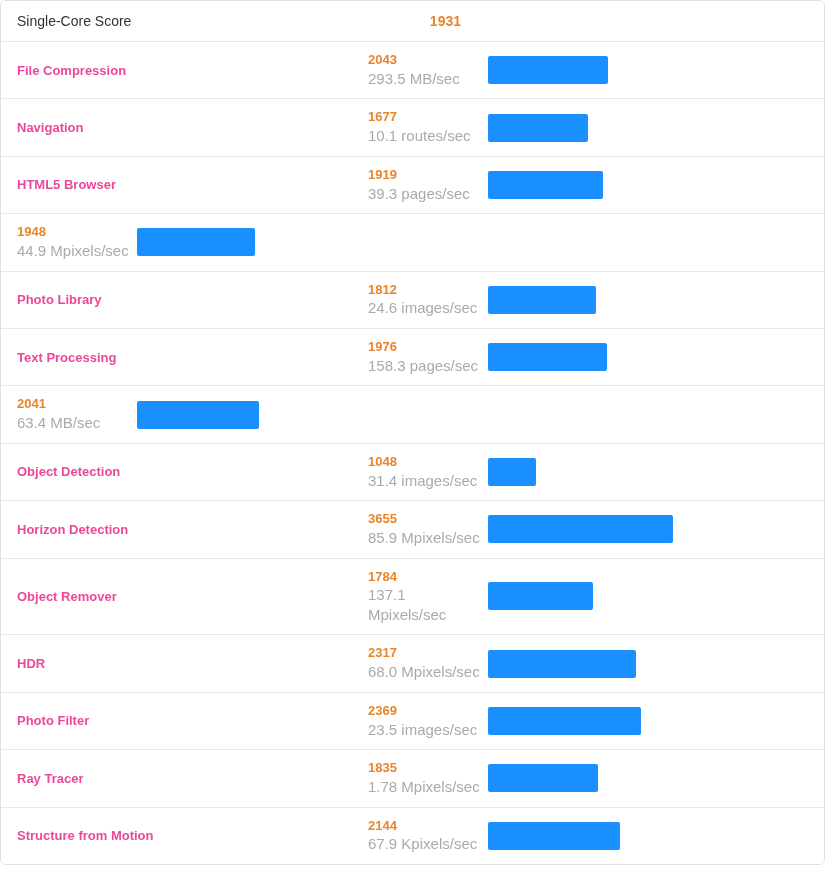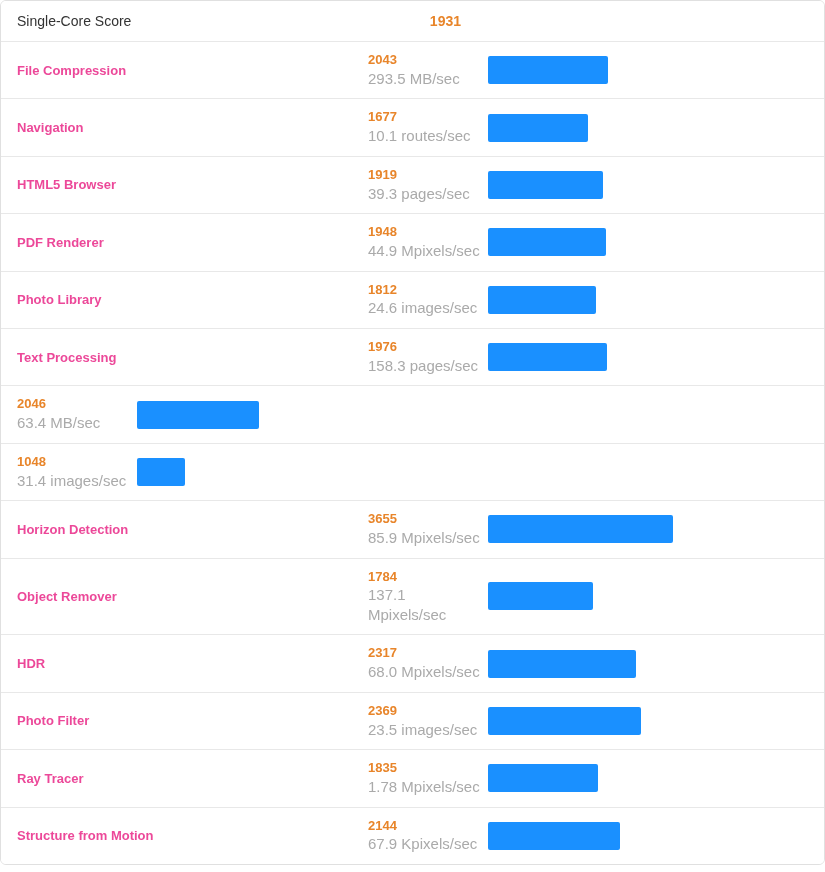--- a/index.html
+++ b/index.html
@@ -118,21 +118,20 @@
       <span class="bench-label">HTML5 Browser</span>
       <div class="bench-score-area">
         <span class="bench-score">1919</span>
         <span class="bench-unit">39.3 pages/sec</span>
       </div>
       <div class="bar-container">
         <div class="bar" style="width:115px;"></div>
       </div>
     </div>
       <div class="benchmark-row">
-      <span class="bench-label">PDF Renderer</span>
       <div class="bench-score-area">
         <span class="bench-score">1948</span>
         <span class="bench-unit">44.9 Mpixels/sec</span>
       </div>
       <div class="bar-container">
         <div class="bar" style="width:118px;"></div>
       </div>
     </div>
       <div class="benchmark-row">
       <span class="bench-label">Photo Library</span>
@@ -149,28 +148,29 @@
       <div class="bench-score-area">
         <span class="bench-score">1976</span>
         <span class="bench-unit">158.3 pages/sec</span>
       </div>
       <div class="bar-container">
         <div class="bar" style="width:119px;"></div>
       </div>
     </div>
       <div class="benchmark-row">
       <div class="bench-score-area">
-        <span class="bench-score">2046</span>
+        <span class="bench-score">2041</span>
         <span class="bench-unit">63.4 MB/sec</span>
       </div>
       <div class="bar-container">
         <div class="bar" style="width:122px;"></div>
       </div>
     </div>
       <div class="benchmark-row">
+      <span class="bench-label">Object Detection</span>
       <div class="bench-score-area">
         <span class="bench-score">1048</span>
         <span class="bench-unit">31.4 images/sec</span>
       </div>
       <div class="bar-container">
         <div class="bar" style="width:48px;"></div>
       </div>
     </div>
       <div class="benchmark-row">
       <span class="bench-label">Horizon Detection</span>

